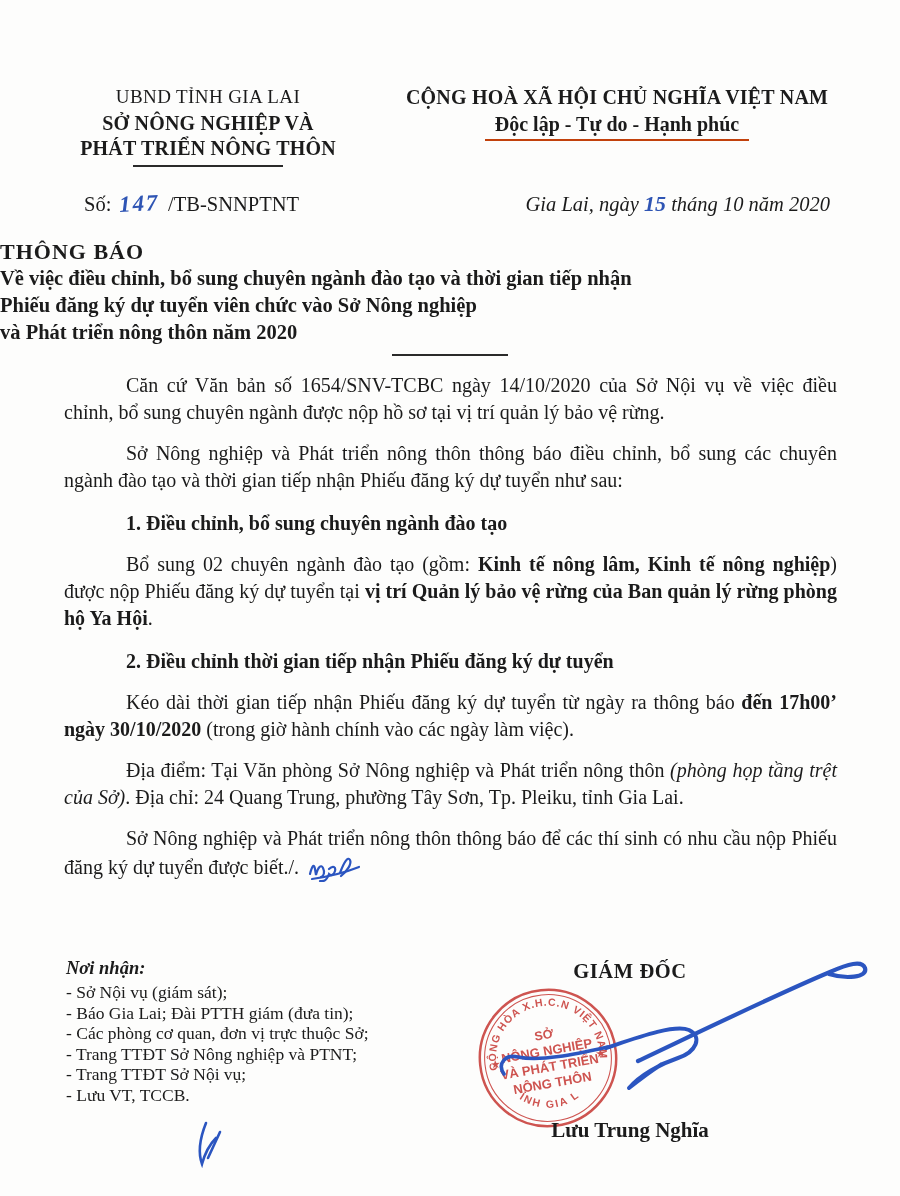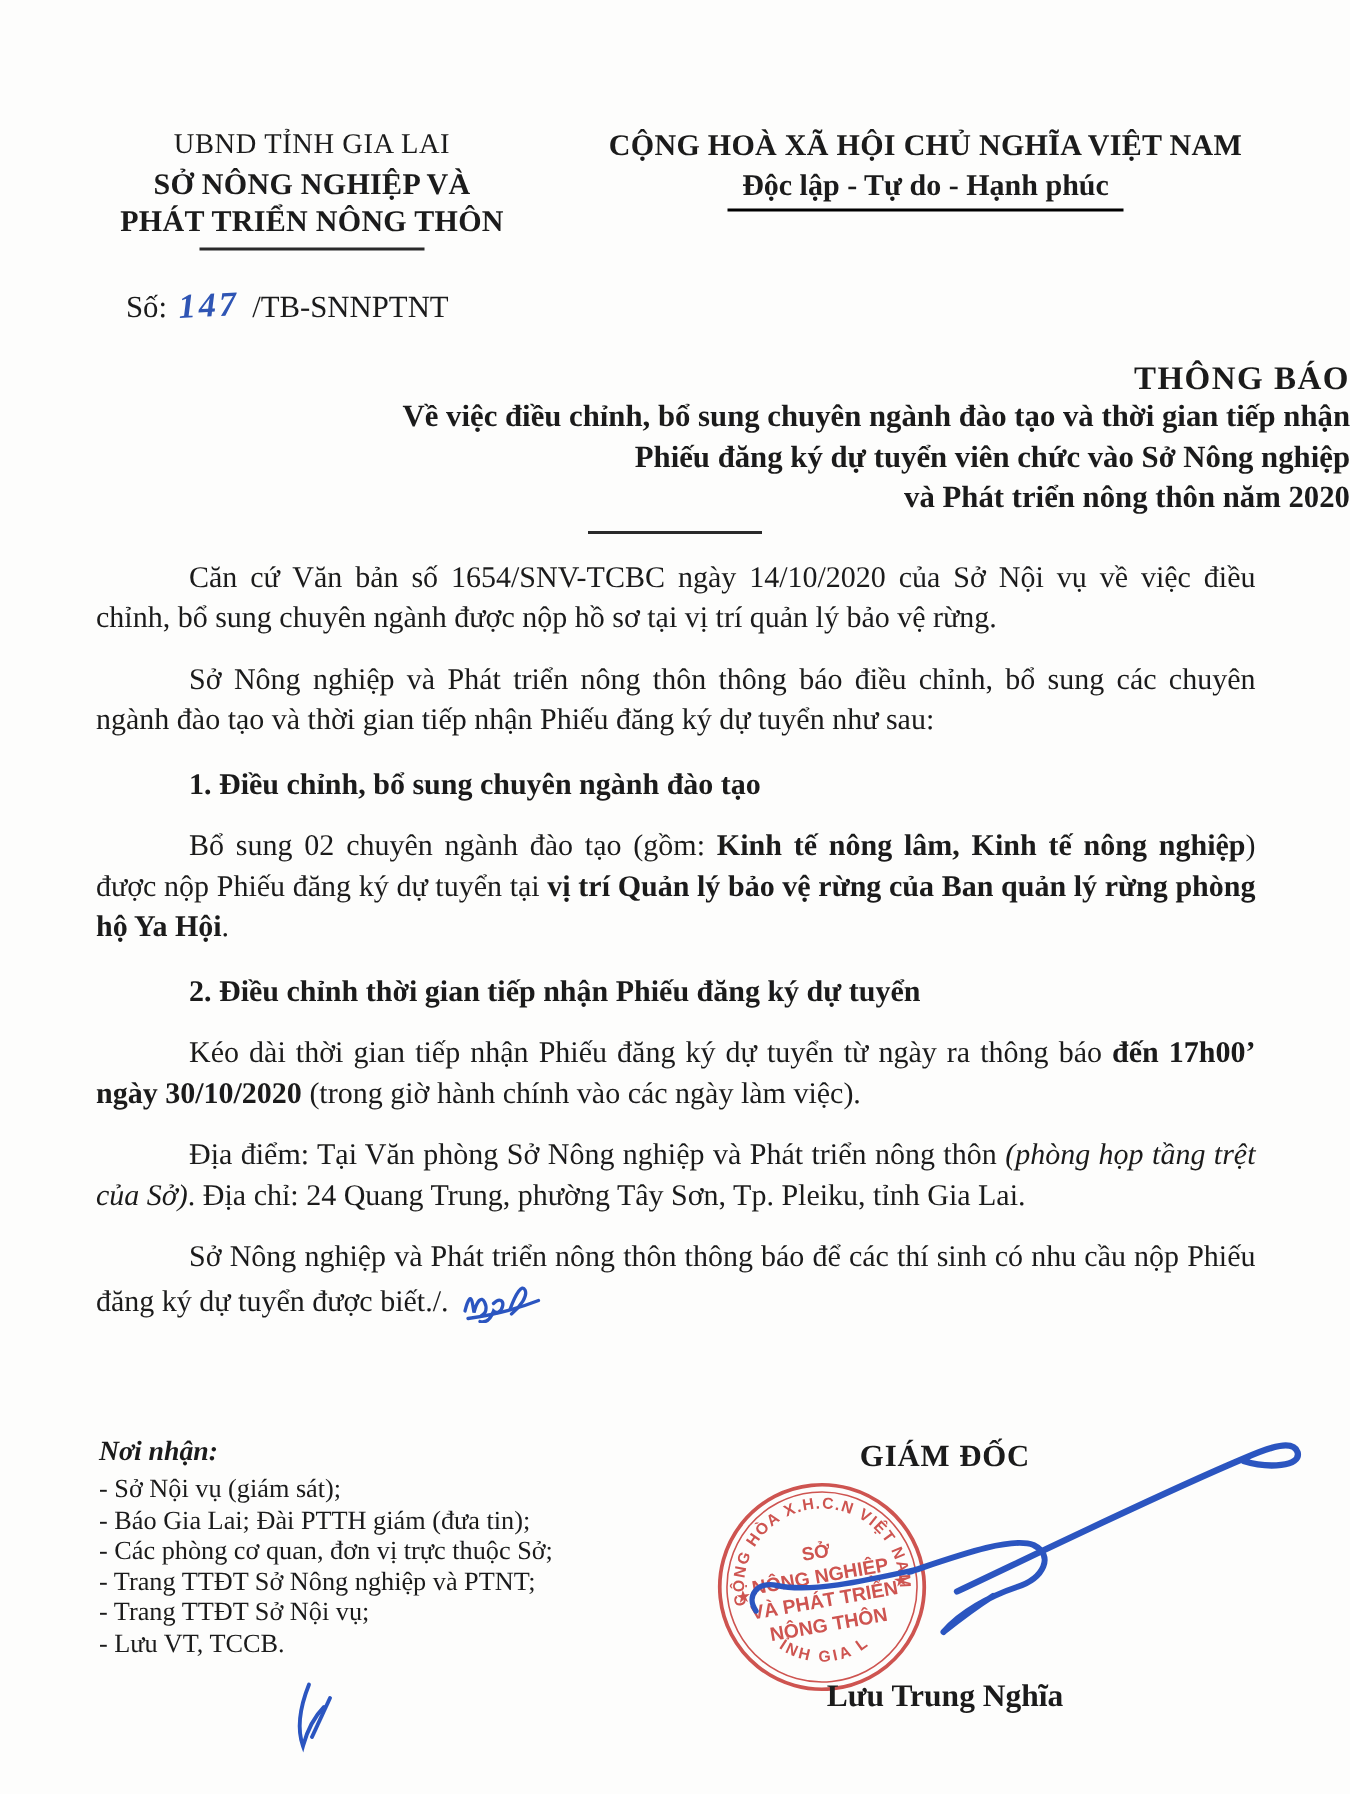--- a/index.html
+++ b/index.html
@@ -14,30 +14,30 @@
   }
   
   .header{display:flex;justify-content:space-between;padding:86px 48px 0 58px;}
   .header-left{width:300px;text-align:center;}
   .hl1{font-size:19px;letter-spacing:.4px;}
   .hl2,.hl3{font-size:20px;font-weight:bold;letter-spacing:.2px;line-height:25px;}
   .hl2{margin-top:3px;}
   .hl-rule{width:150px;border-top:2px solid #2a2a2a;margin:4px auto 0;}
   .header-right{width:470px;text-align:center;}
   .hr1{font-size:20px;font-weight:bold;letter-spacing:.2px;}
-  .hr2{font-size:20px;font-weight:bold;display:inline-block;border-bottom:2px solid #000000;padding:2px 10px 3px;margin-top:2px;}
+  .hr2{font-size:20px;font-weight:bold;display:inline-block;border-bottom:2px solid #c2410c;padding:2px 10px 3px;margin-top:2px;}
   
   .ref-row{display:flex;justify-content:space-between;align-items:baseline;padding:24px 70px 0 84px;}
   .so{font-size:20.5px;}
   .hand{color:#2f55b4;font-style:italic;font-weight:600;}
   .so .hand{font-size:23px;letter-spacing:2px;display:inline-block;transform:rotate(-3deg);padding:0 3px;}
   .date{font-style:italic;font-size:20.5px;}
   .date .hand{font-size:22px;}
   
-  .title-block{text-align:right;margin-top:22px;}
+  .title-block{text-align:left;margin-top:22px;}
   .doc-kind{font-size:22px;font-weight:bold;letter-spacing:1px;}
   .subject{font-size:20.5px;font-weight:bold;line-height:27px;}
   .subject:first-of-type{margin-top:5px;}
   .title-rule{width:116px;border-top:2px solid #2a2a2a;margin:8px auto 0;}
   
   .bodytext{padding:2px 63px 0 64px;}
   .bodytext p{margin:14px 0 0;font-size:20px;line-height:27px;text-align:justify;text-indent:62px;}
   .bodytext h3{margin:16px 0 0;font-size:20px;line-height:27px;font-weight:bold;text-indent:62px;}
   .b{font-weight:bold;}
   .i{font-style:italic;}
@@ -69,20 +69,25 @@
       <div class="hr1">CỘNG HOÀ XÃ HỘI CHỦ NGHĨA VIỆT NAM</div>
       <div class="hr2">Độc lập - Tự do - Hạnh phúc</div>
     </div>
   </div>
 
   <div class="ref-row">
     <div class="so">
       <span>Số:</span>
       <span class="hand">147</span>
       <span>/TB-SNNPTNT</span>
+    </div>
+    <div class="date">
+      <span>Gia Lai, ngày</span>
+      <span class="hand">15</span>
+      <span>tháng 10 năm 2020</span>
     </div>
   </div>
 
   <div class="title-block">
     <div class="doc-kind">THÔNG BÁO</div>
     <div class="subject">Về việc điều chỉnh, bổ sung chuyên ngành đào tạo và thời gian tiếp nhận</div>
     <div class="subject">Phiếu đăng ký dự tuyển viên chức vào Sở Nông nghiệp</div>
     <div class="subject">và Phát triển nông thôn năm 2020</div>
     <div class="title-rule"></div>
   </div>

